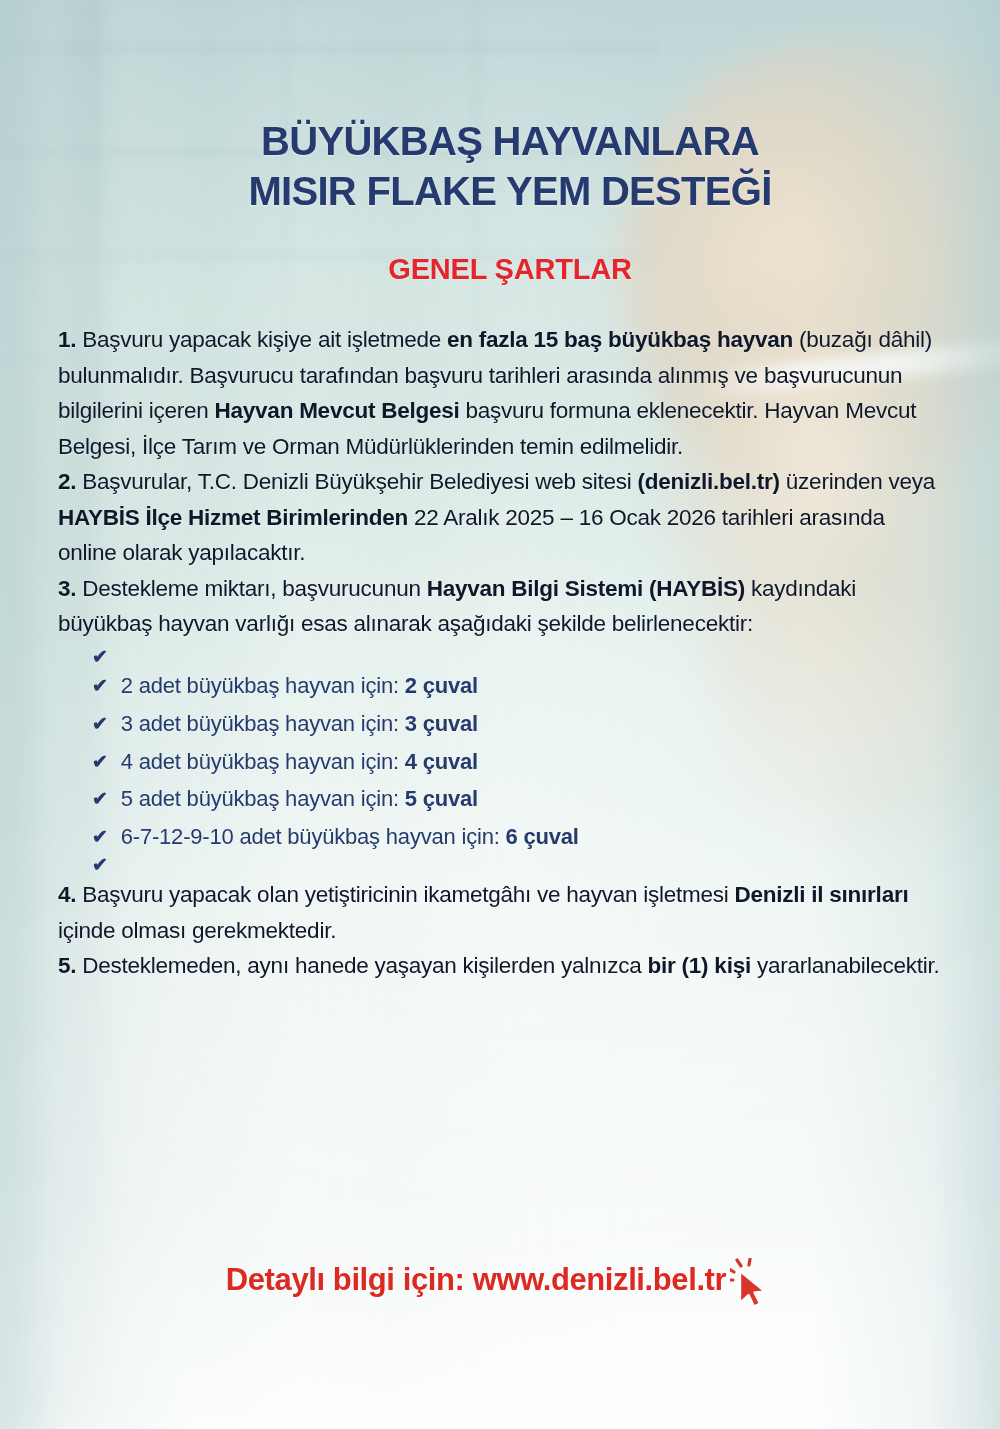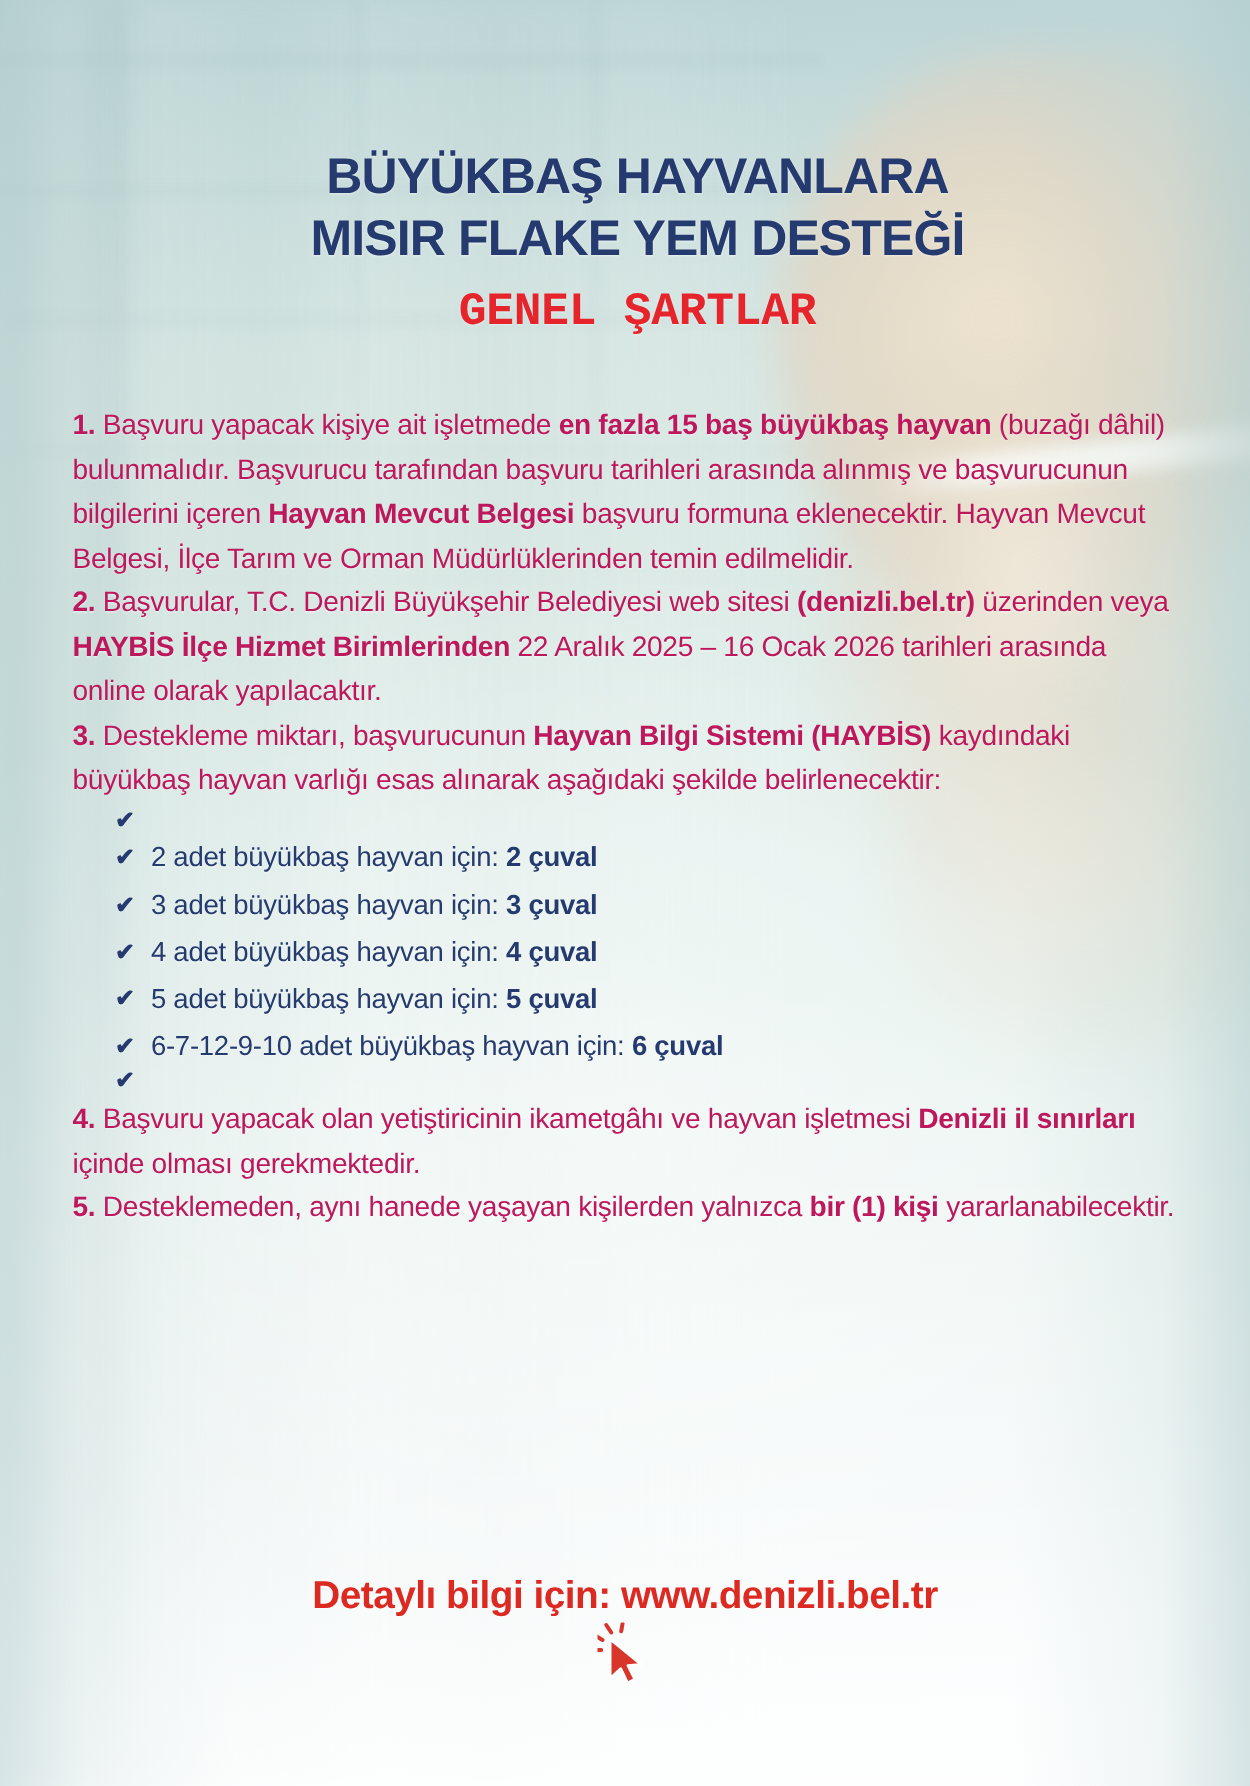--- a/index.html
+++ b/index.html
@@ -186,38 +186,37 @@
   }
   .title-line {
     color: #253a6e;
     font-size: 40px;
     font-weight: 700;
     letter-spacing: -0.7px;
     line-height: 1.26;
     text-shadow: 0 1px 2px rgba(255,255,255,.5);
   }
   .subtitle {
-    margin-top: 12px;
+    margin-top: 36px;
     color: #e5252b;
-    font-size: 37px;
+    font-size: 29px;
     font-weight: 700;
     letter-spacing: -0.2px;
     text-shadow: 0 1px 2px rgba(255,255,255,.45);
-    font-family: Liberation Mono, monospace;
   }
 
   .body-block {
     position: absolute;
     top: 322px;
     left: 58px;
     width: 888px;
   }
 
   .para {
-    color: #be185d;
+    color: #0f172a;
     font-size: 22.5px;
     line-height: 1.58;
     letter-spacing: -0.25px;
     text-shadow: 0 1px 1px rgba(255,255,255,.35);
   }
   .para b { font-weight: 700; }
 
   .check-list {
     list-style: none;
     margin: 6px 0 2px 0;
@@ -246,21 +245,20 @@
   .footer {
     position: absolute;
     left: 0; right: 0;
     top: 1258px;
     text-align: center;
   }
   .footer-inner {
     display: inline-flex;
     align-items: center;
     gap: 4px;
-    flex-direction: column;
   }
   .footer-text {
     color: #dc2a22;
     font-size: 31px;
     font-weight: 700;
     letter-spacing: -0.4px;
     text-shadow: 0 1px 2px rgba(255,255,255,.5);
   }
   .cursor-icon {
     display: block;

